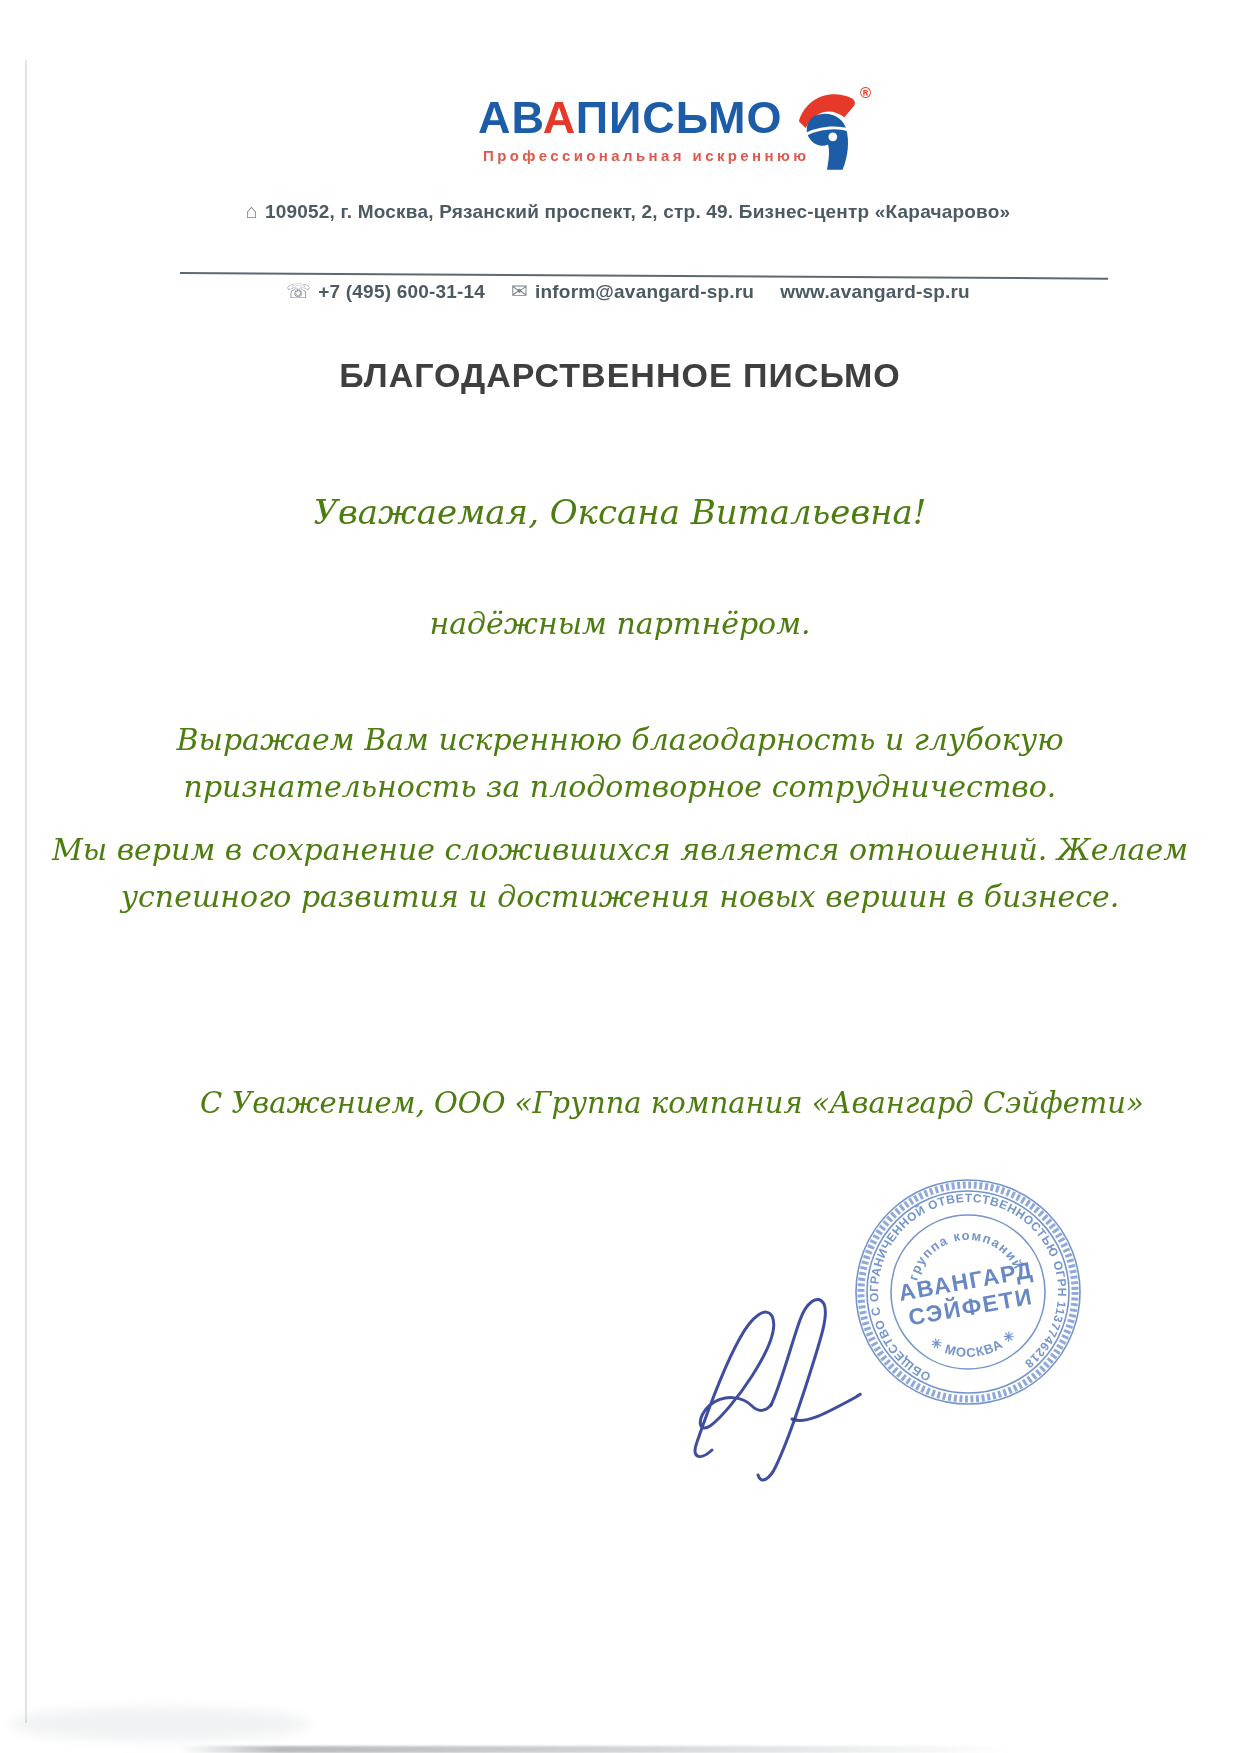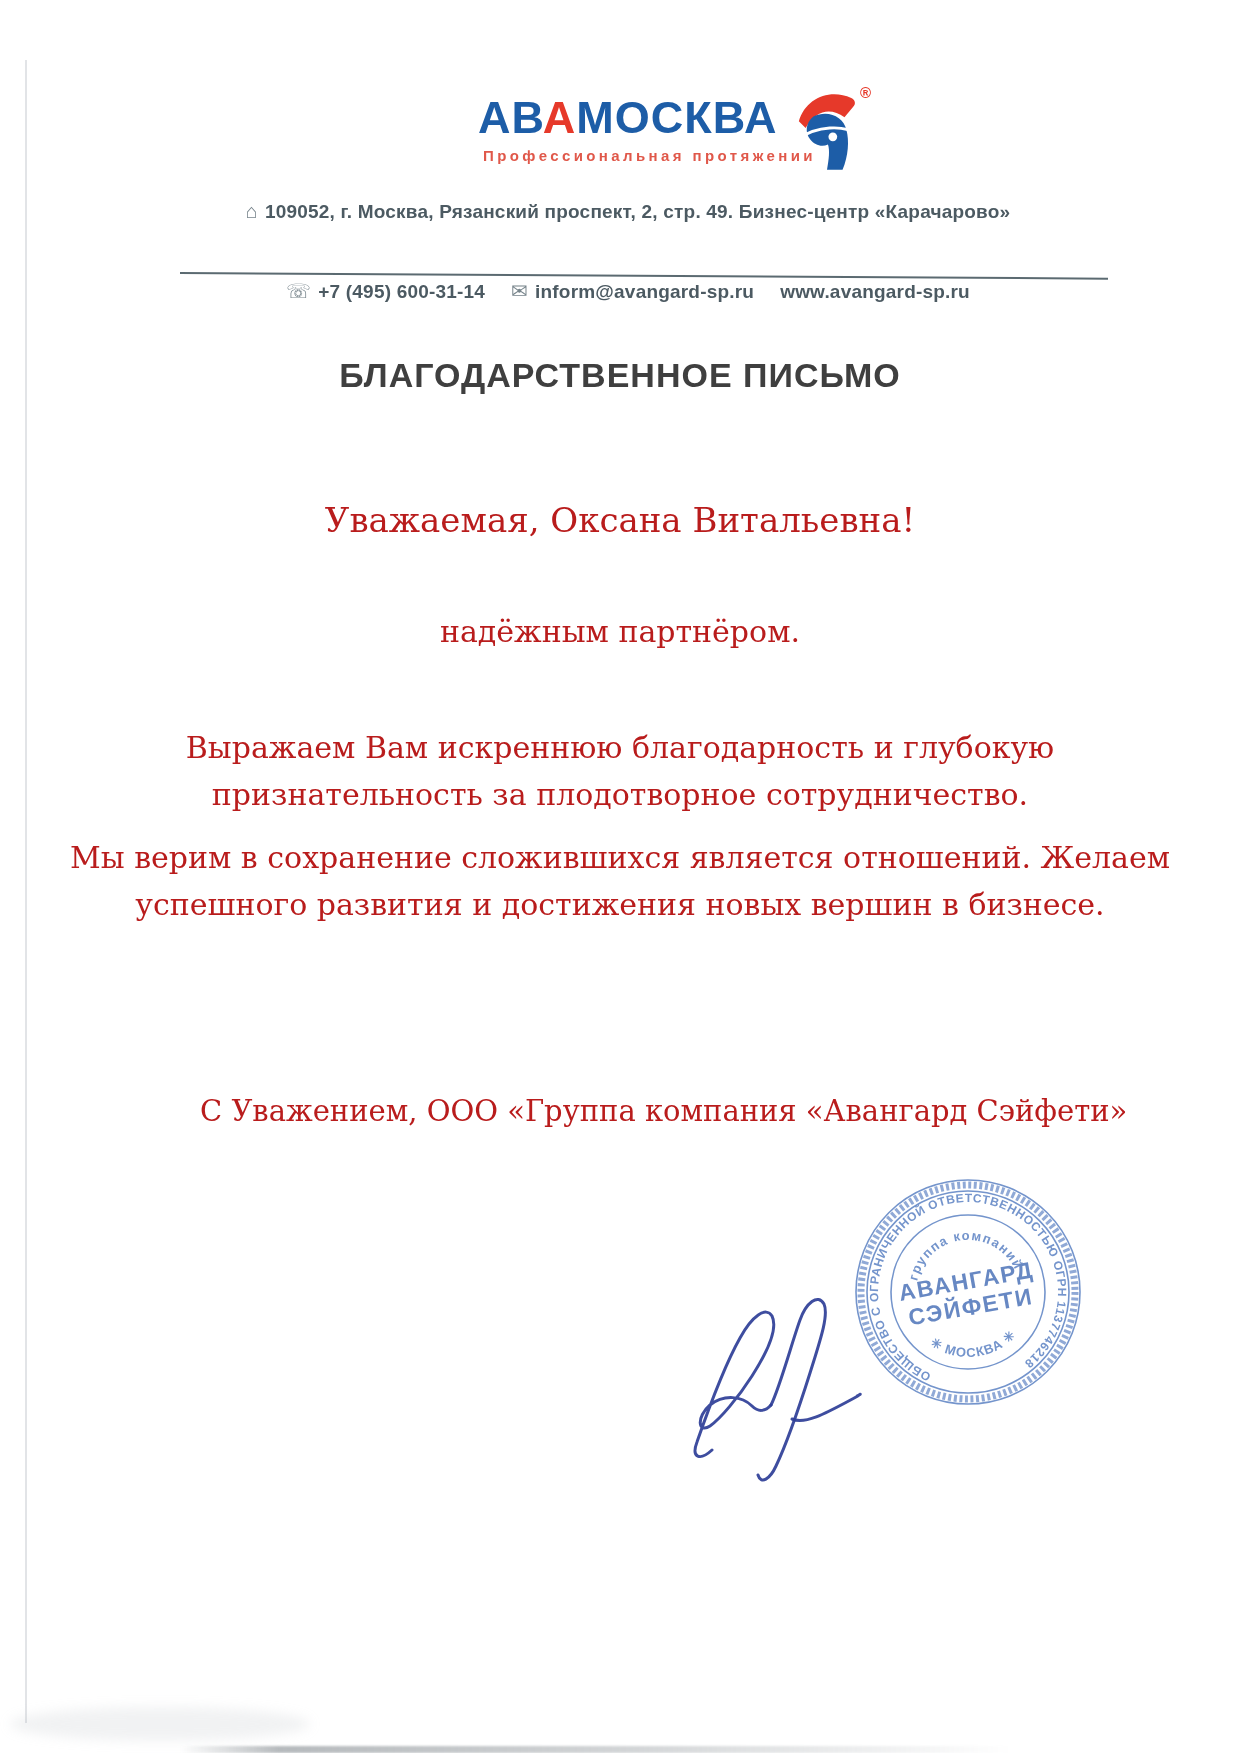--- a/index.html
+++ b/index.html
@@ -27,21 +27,21 @@
     font-size:19px;font-weight:600;letter-spacing:.2px;white-space:nowrap;padding-left:8px;}
   .contact-line .c-icon{color:#78858c;font-weight:400;font-size:20px;margin-right:7px;}
   .contact-line .gap{display:inline-block;width:26px;}
   .line1{top:200px;}
   .line2{top:231px;margin-top:48px;}
   .divider{position:absolute;left:180px;top:272px;width:928px;height:2.4px;
     background:#5b6a71;transform:rotate(0.35deg);transform-origin:left center;}
   
   .title{position:absolute;top:356px;width:100%;margin:0;text-align:center;
     font-size:34px;font-weight:700;letter-spacing:1px;color:#3f3f3f;}
-  .script{font-family:"DejaVu Serif",serif;color:#b91c1c;margin-top:8px;}
+  .script{font-family:"DejaVu Serif",serif;font-style:italic;color:#4d7c0f;}
   .greeting{position:absolute;top:492px;width:100%;text-align:center;font-size:34px;}
   .para{position:absolute;width:100%;text-align:center;}
   .para .line{font-size:30px;line-height:47px;white-space:nowrap;}
   .p1{top:600px;} .p2{top:716px;} .p3{top:826px;}
   .signoff{position:absolute;left:200px;top:1086px;font-size:29px;white-space:nowrap;}
   
   .signature{position:absolute;left:640px;top:1278px;}
   .signature path{fill:none;stroke:#2e3e97;stroke-width:3;stroke-linecap:round;
     stroke-linejoin:round;opacity:.92;}
   
@@ -55,22 +55,22 @@
   .st-group{font-size:13px;font-weight:600;letter-spacing:1.4px;}
   .st-center text{font-size:23px;font-weight:800;letter-spacing:1.6px;fill:#5378bb;}
 </style>
 </head>
 <body>
 
 <div class="page">
 
   <div class="scan-edge-left"></div>
 
-  <div class="logo-name"><span>АВ</span><span class="accent">А</span><span>МОСКВА</span></div>
-  <div class="logo-tagline">Профессиональная протяжении</div>
+  <div class="logo-name"><span>АВ</span><span class="accent">А</span><span>ПИСЬМО</span></div>
+  <div class="logo-tagline">Профессиональная искреннюю</div>
 
   <svg class="helmet" width="68" height="88" viewBox="0 0 70 90">
     <path d="M 6 36 C 13 12 38 2 60 12 C 64 14 65 18 62 21 L 53 32 C 39 22 24 24 13 43 Z" fill="#e6392a"></path>
     <path d="M 21 31 C 36 24 52 31 55 45 C 58 56 57 72 51 86 L 35 86 C 37 75 38 66 36 60
              C 29 63 22 60 18 55 C 12 48 13 37 21 31 Z" fill="#1d5da7"></path>
     <circle cx="41" cy="52" r="4.5" fill="#ffffff"></circle>
     <path d="M 6 54 C 24 41 52 39 68 50" stroke="#ffffff" stroke-width="3" fill="none"></path>
   </svg>
   <span class="reg-mark">®</span>
 

